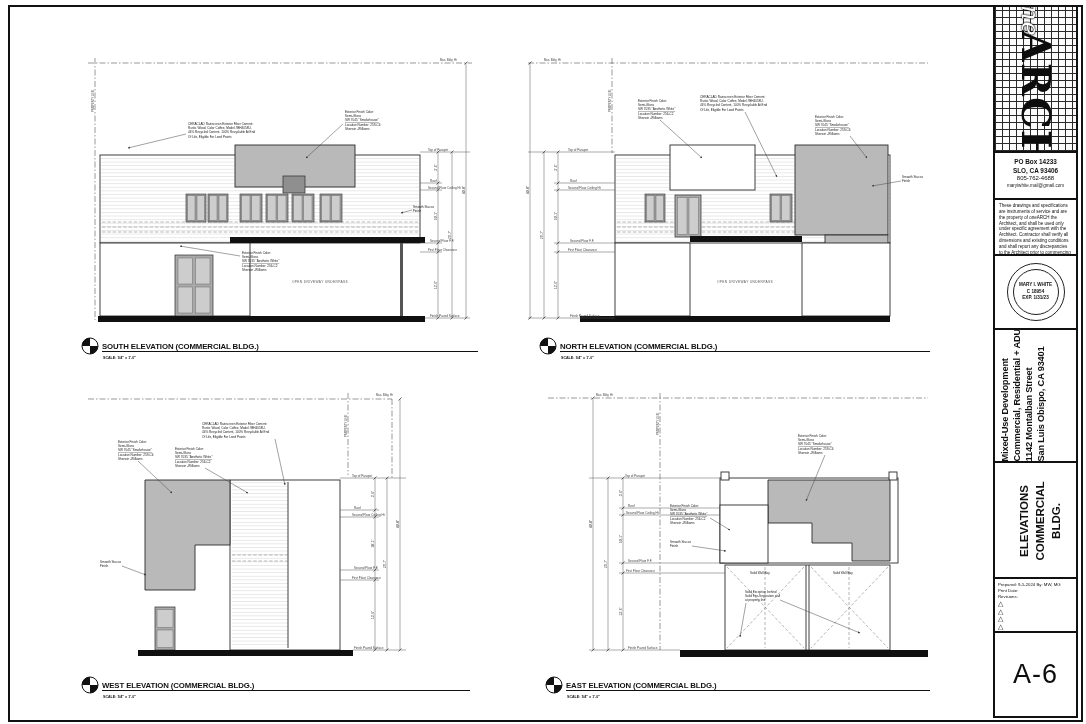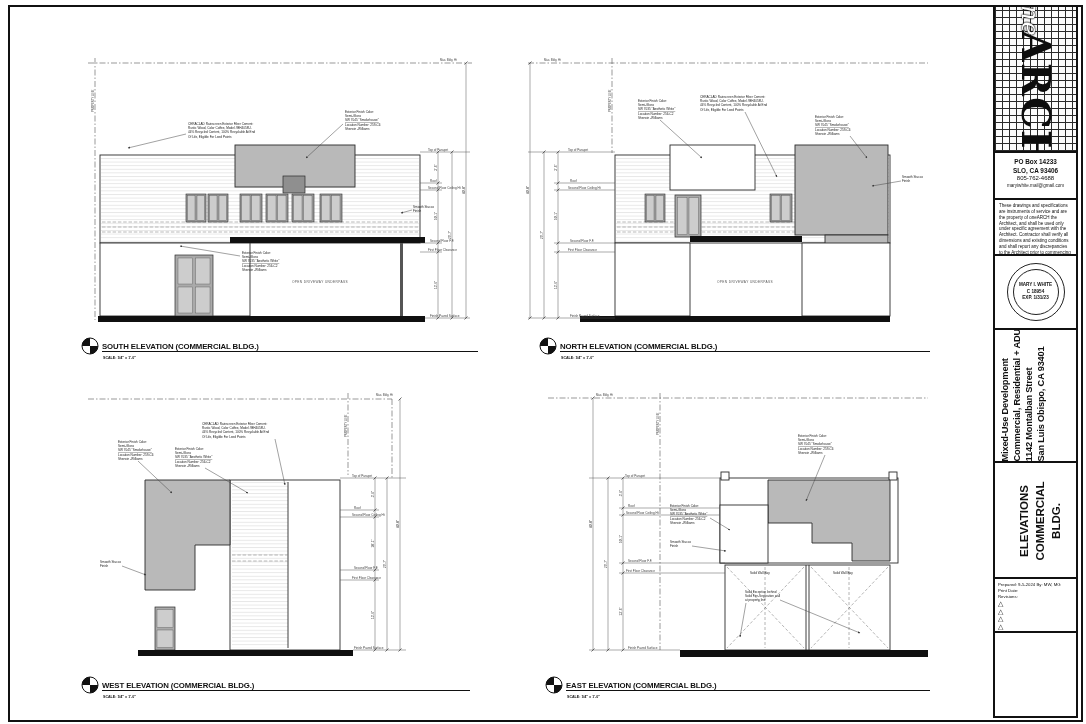--- a/index.html
+++ b/index.html
@@ -576,14 +576,17 @@
     </div>
     <div id="tb-prep" class="tb">
       <div class="p">Prepared:  9-5-2024     By: MW, MG</div>
       <div class="p">Print Date:</div>
       <div class="p">Revisions:</div>
       <div class="tri">△</div>
       <div class="tri">△</div>
       <div class="tri">△</div>
       <div class="tri">△</div>
     </div>
+    <div id="tb-num" class="tb" style="border-bottom:none;">
+      <div>A-6</div>
+    </div>
   </div>
 </div>
 
 </body></html>

